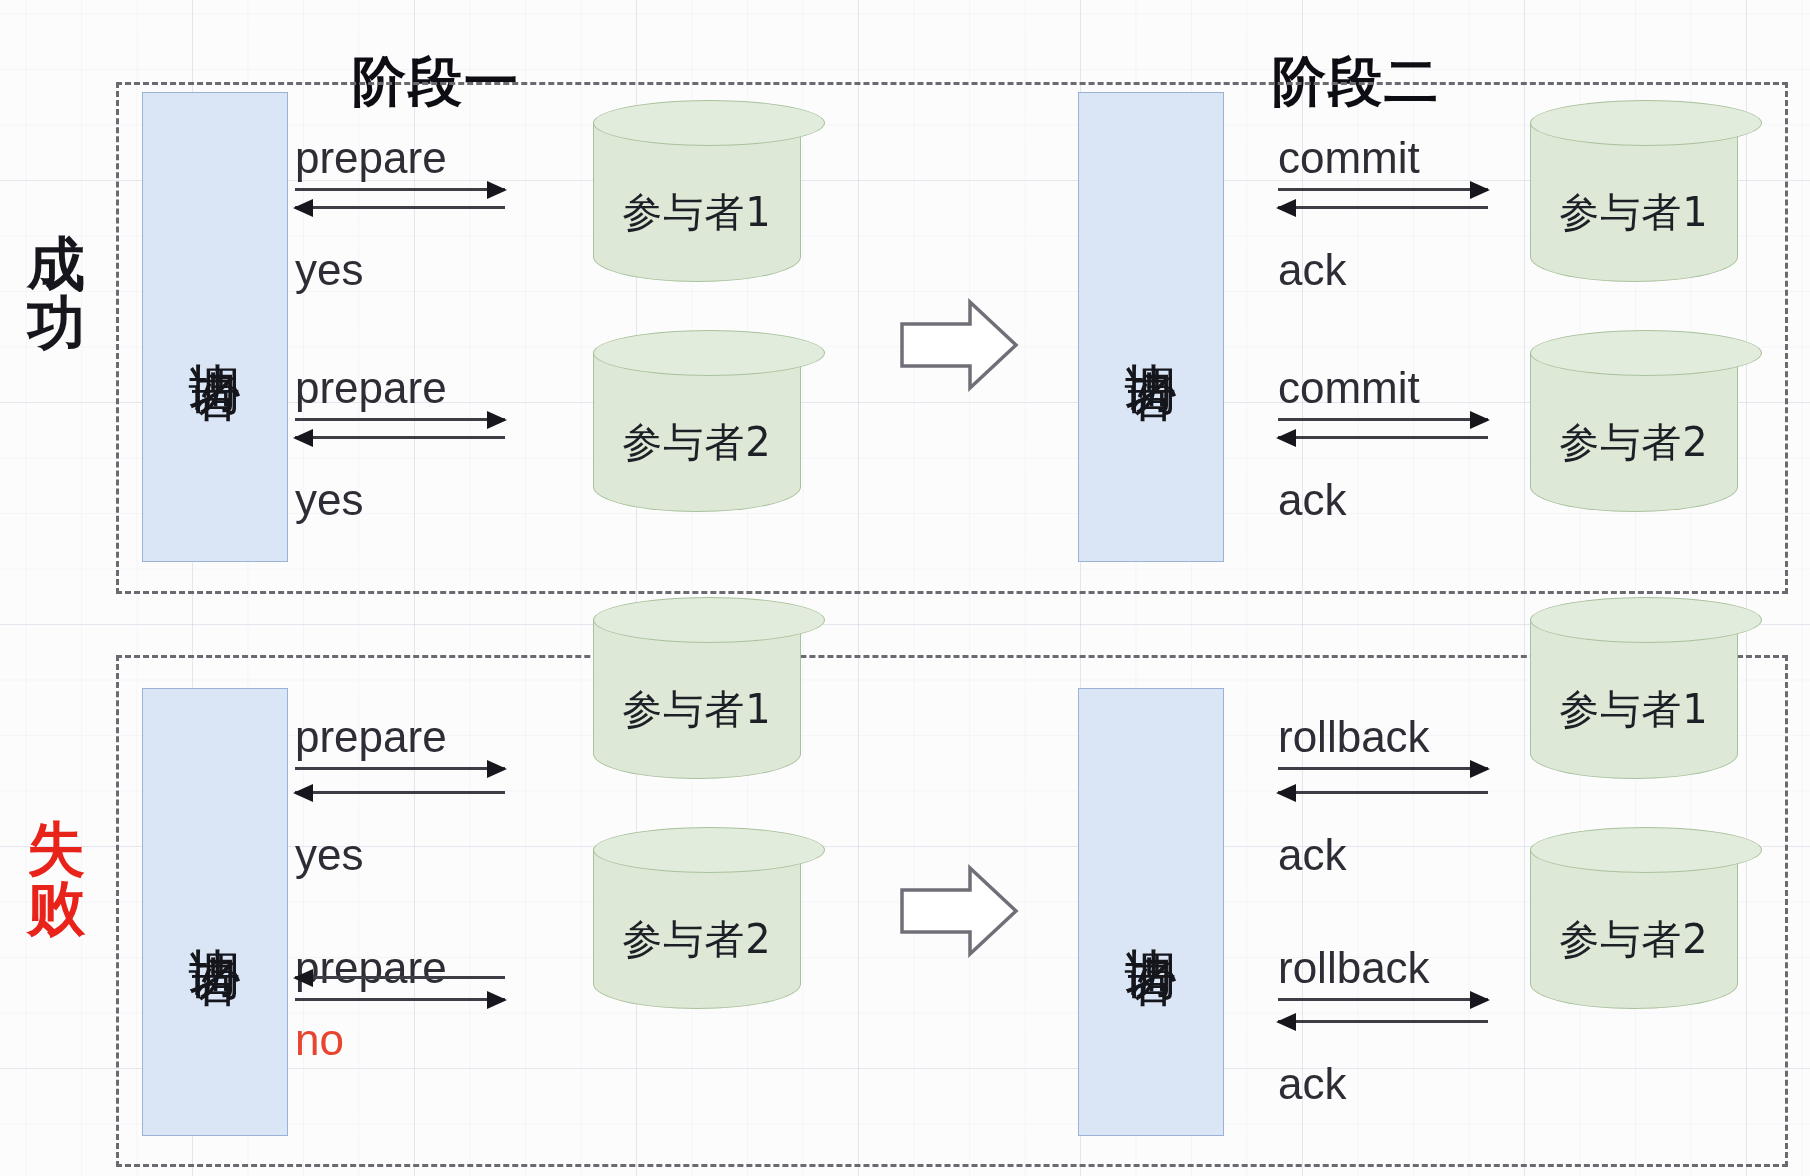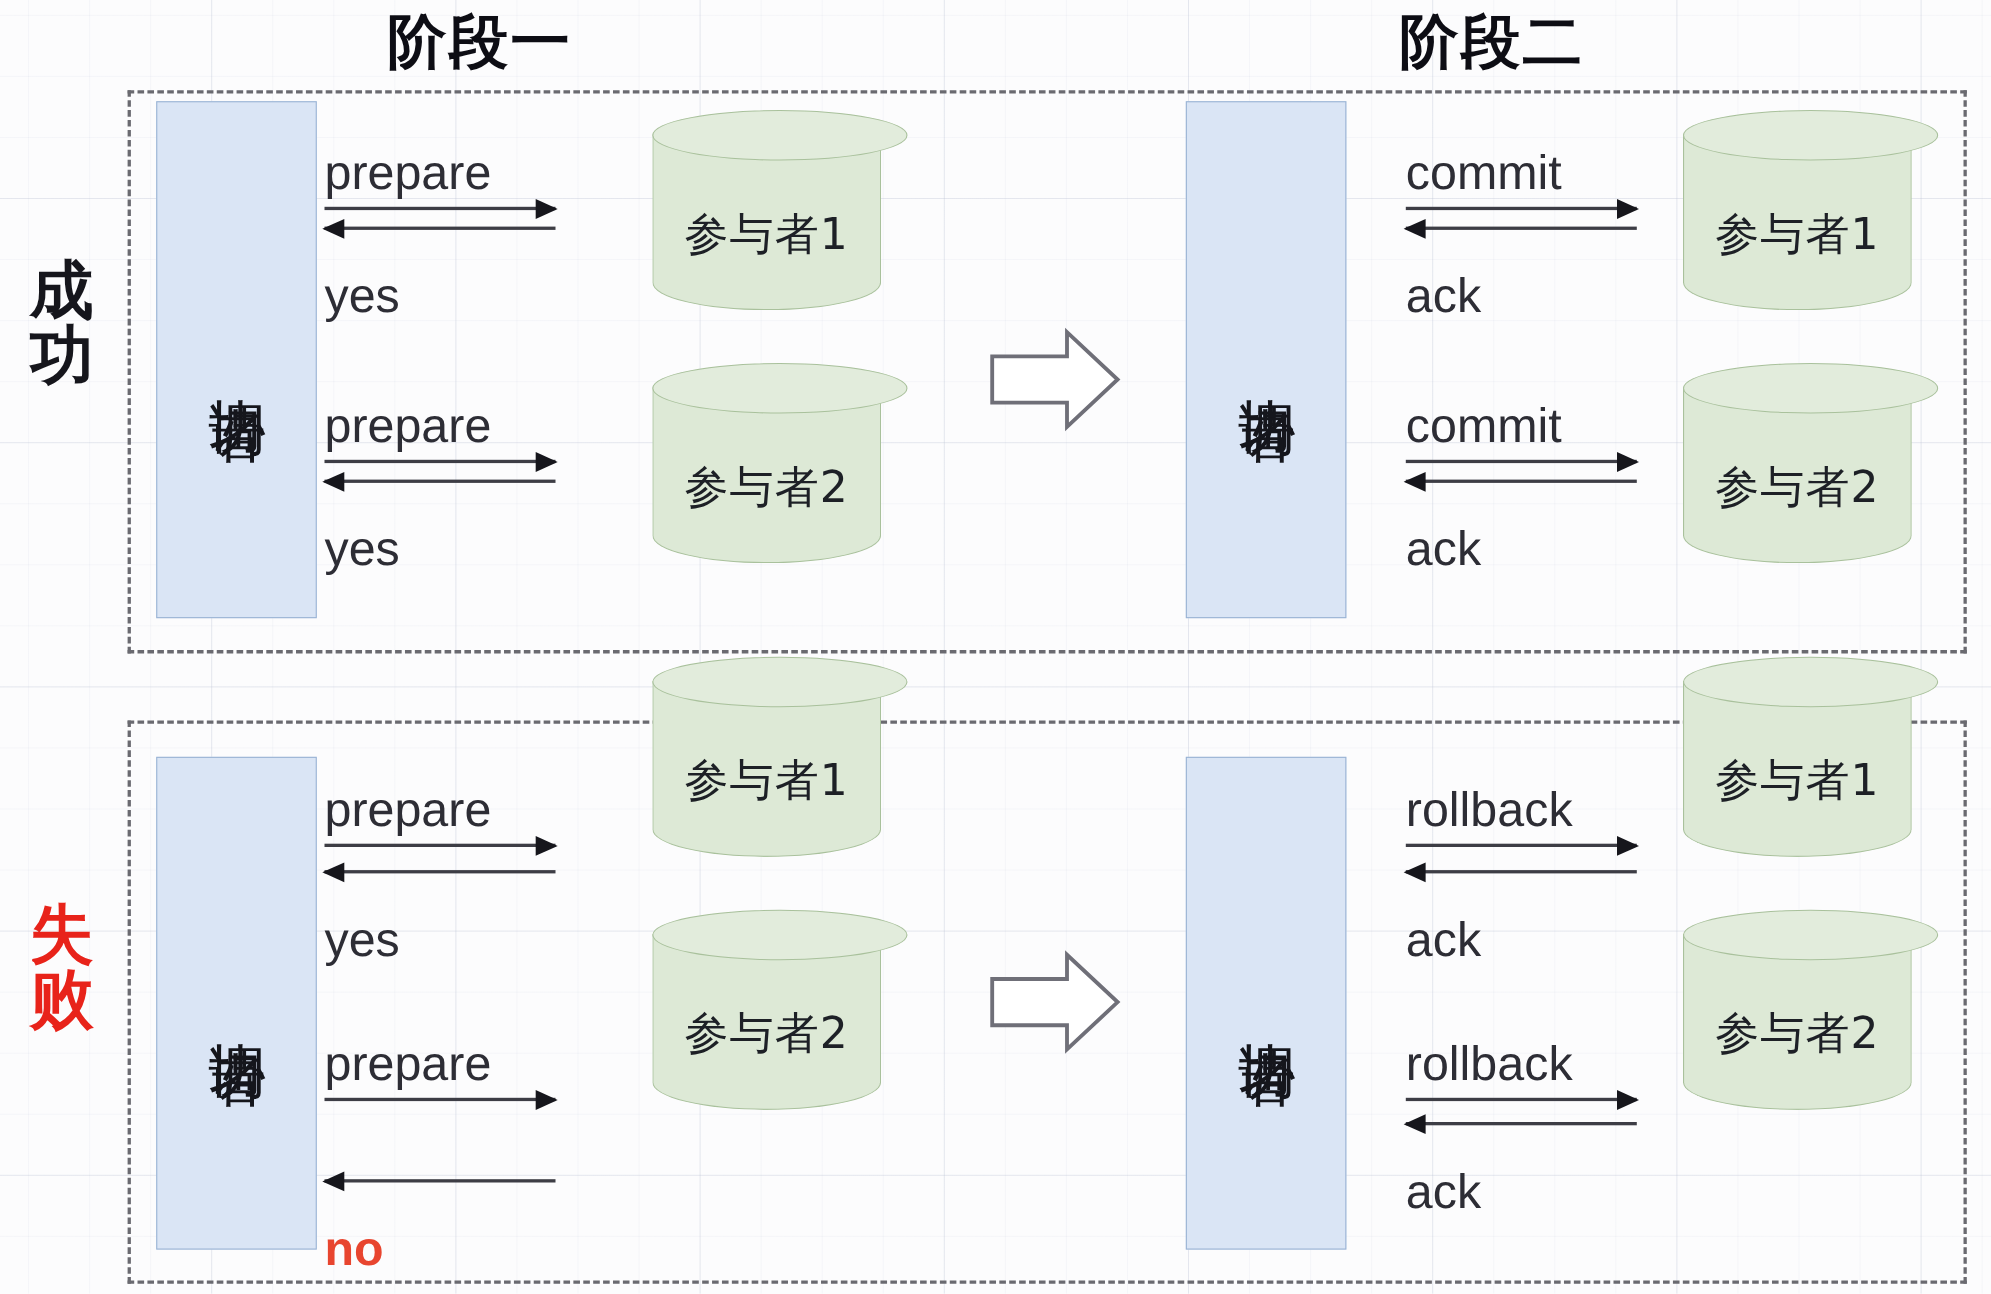--- a/index.html
+++ b/index.html
@@ -23,20 +23,21 @@
   }
 
   .phase-title{
     position:absolute;
     font-weight:bold;
     font-size:54px;
     color:#0d0d14;
     letter-spacing:2px;
     white-space:nowrap;
     font-family:"DejaVu Sans","Liberation Sans",sans-serif;
+    margin-top:44px;
   }
   #phase1-title{left:352px;top:2px;}
   #phase2-title{left:1272px;top:2px;}
 
   .row-label{
     position:absolute;
     font-weight:bold;
     font-size:58px;
     line-height:1.02;
     text-align:center;
@@ -258,21 +259,21 @@
     </div>
   <div class="lbl">yes</div>
 </div>
 <div class="msg" style="left:295px;top:914px;">
   <div class="lbl">prepare</div>
   <div class="line">
       <div class="bar"></div>
       <div class="head-r"></div>
     </div>
 </div>
-<div class="msg" style="left:295px;top:1064px;font-weight:bold;">
+<div class="msg" style="left:295px;top:968px;">
   <div class="line">
       <div class="bar"></div>
       <div class="head-l"></div>
     </div>
   <div class="lbl red">no</div>
 </div>
 
 <div class="cyl" style="left:593px;top:597px;">
   <div class="body"></div>
     <div class="top"></div>

